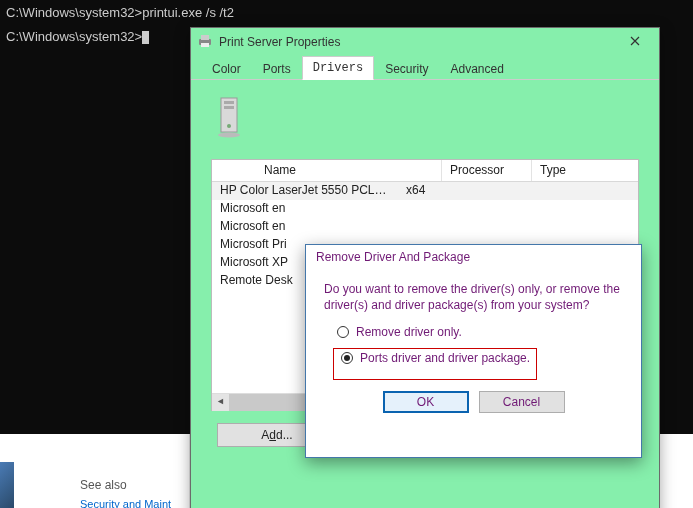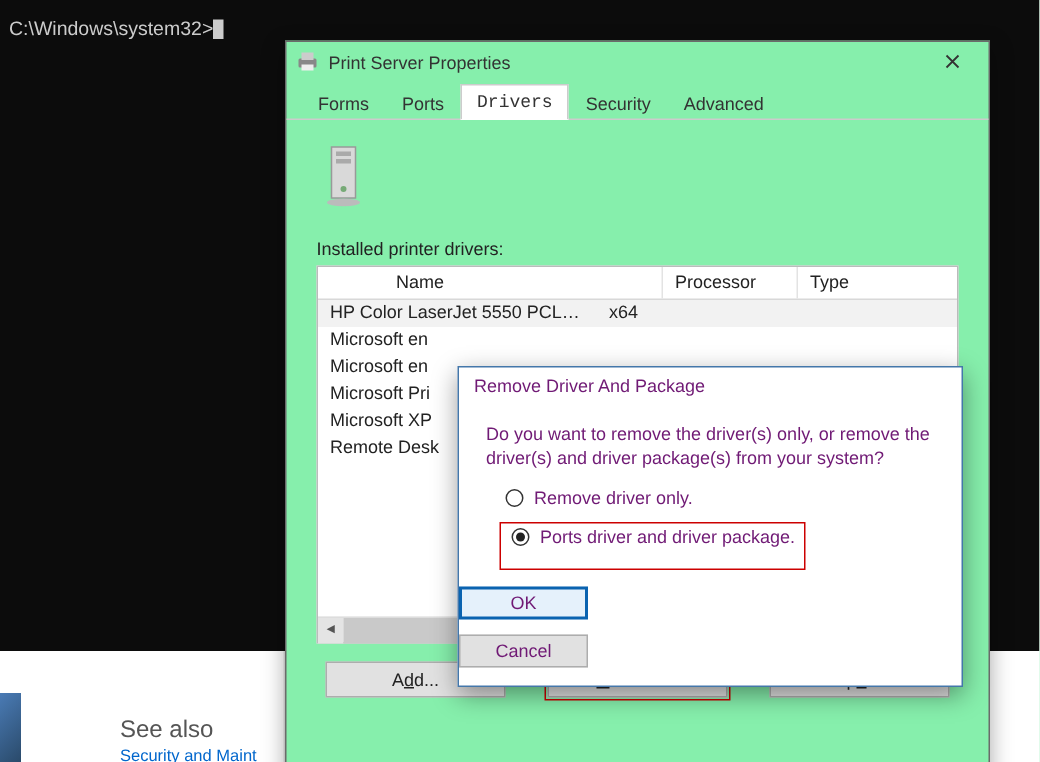--- a/index.html
+++ b/index.html
@@ -13,21 +13,21 @@
   font-size: 13px; padding: 4px 6px; line-height: 18px;
 }
 .cmd .cursor { display:inline-block; width:7px; height:13px; background:#ccc; vertical-align:middle; }
 
 .leftpanel {
   position: absolute; left: 0; top: 434px; width: 190px; height: 74px;
   background: #fff; border-right: 1px solid #e5e5e5;
 }
 .leftpanel .strip { position:absolute; left:0; top:28px; width:14px; height:46px;
   background: linear-gradient(135deg,#4a7bb5,#2a4a6a); }
-.leftpanel .seealso { position:absolute; left:80px; top:44px; font-size:16px; color:#555; }
+.leftpanel .seealso { position:absolute; left:80px; top:44px; font-size:12px; color:#555; }
 .leftpanel .seclink { position:absolute; left:80px; top:64px; font-size:11px; color:#0066cc; }
 
 .props {
   position: absolute; left: 190px; top: 27px; width: 470px; height: 502px;
   background: #86efac; border: 1px solid #6b6b6b; box-shadow: 0 4px 14px rgba(0,0,0,.35);
 }
 .titlebar { height: 28px; display:flex; align-items:center; padding:0 6px; font-size:12px; color:#333; }
 .titlebar .picon { margin-right:6px; }
 .titlebar .spacer { flex:1; }
 .titlebar .xbtn { width:36px; height:20px; text-align:center; line-height:18px; color:#555; font-size:14px; }
@@ -65,30 +65,33 @@
   position:absolute; left:305px; top:244px; width:337px; height:214px;
   background:#fff; border:1px solid #47a; box-shadow:0 5px 16px rgba(0,0,0,.4);
   font-size:12px; color:#701a75;
 }
 .dlg .dtitle { height:26px; padding:5px 10px; font-size:12px; }
 .dlg .dtext { padding:10px 18px 6px 18px; line-height:16px; }
 .dlg .radios { padding:6px 18px 0 30px; }
 .dlg .radio { display:flex; height:26px; gap:6px; }
 .dlg .radio svg { flex-shrink:0; }
 .dlg .radios .boxed { outline:1px solid #c00; outline-offset:2px; padding:0 4px; width:fit-content; }
-.dlg .dbtns { display:flex; gap:10px; justify-content:center; padding:14px 0 0 0;flex-direction:column; }
+.dlg .dbtns { display:flex; gap:10px; justify-content:center; padding:14px 0 0 0; }
 .dlg .dbtn { width:86px; height:22px; border:1px solid #adadad; background:#e1e1e1; text-align:center; line-height:20px; }
 .dlg .dbtn.ok { border:2px solid #0a63b0; background:#e5f1fb; line-height:18px; }
 </style>
 </head>
 <body>
 
 <div class="root">
 
   <div class="cmd">
+    <div>
+      <span>C:\Windows\system32&gt;</span><span>printui.exe /s /t2</span>
+    </div>
     <div style="height:6px"></div>
     <div>
       <span>C:\Windows\system32&gt;</span><span class="cursor"></span>
     </div>
   </div>
 
   <div class="leftpanel">
     <div class="strip"></div>
     <div class="seealso">See also</div>
     <div class="seclink">Security and Maint</div>
@@ -106,39 +109,38 @@
       <span>Print Server Properties</span>
       <span class="spacer"></span>
       <span class="xbtn">
         <svg width="10" height="10" viewBox="0 0 10 10">
             <path d="M1 1 L9 9 M9 1 L1 9" stroke="#333" stroke-width="1.2"></path>
           </svg>
       </span>
     </div>
 
     <div class="tabs">
-      <div class="tab">Forms</div>
+      <div class="tab">Color</div>
       <div class="tab">Ports</div>
       <div class="tab active">Drivers</div>
       <div class="tab">Security</div>
       <div class="tab">Advanced</div>
     </div>
 
     <div class="body">
       <div class="servericon">
         <svg width="30" height="42" viewBox="0 0 30 42">
           <rect x="6" y="2" width="16" height="34" fill="#d9d9d9" stroke="#999"></rect>
           <rect x="9" y="5" width="10" height="3" fill="#aaa"></rect>
           <rect x="9" y="10" width="10" height="3" fill="#aaa"></rect>
           <circle cx="14" cy="30" r="2" fill="#7a7"></circle>
           <ellipse cx="14" cy="39" rx="11" ry="2.5" fill="#bbb"></ellipse>
         </svg>
       </div>
 
-      <div class="label">Installed printer drivers:</div>
 
       <div class="table">
         <div class="thead">
           <div class="th th1">Name</div>
           <div class="th th2">Processor</div>
           <div class="th th3">Type</div>
         </div>
         <div class="tbody">
           <div class="tr sel">
             <div class="td td1">HP Color LaserJet 5550 PCL6 Clas...</div>

